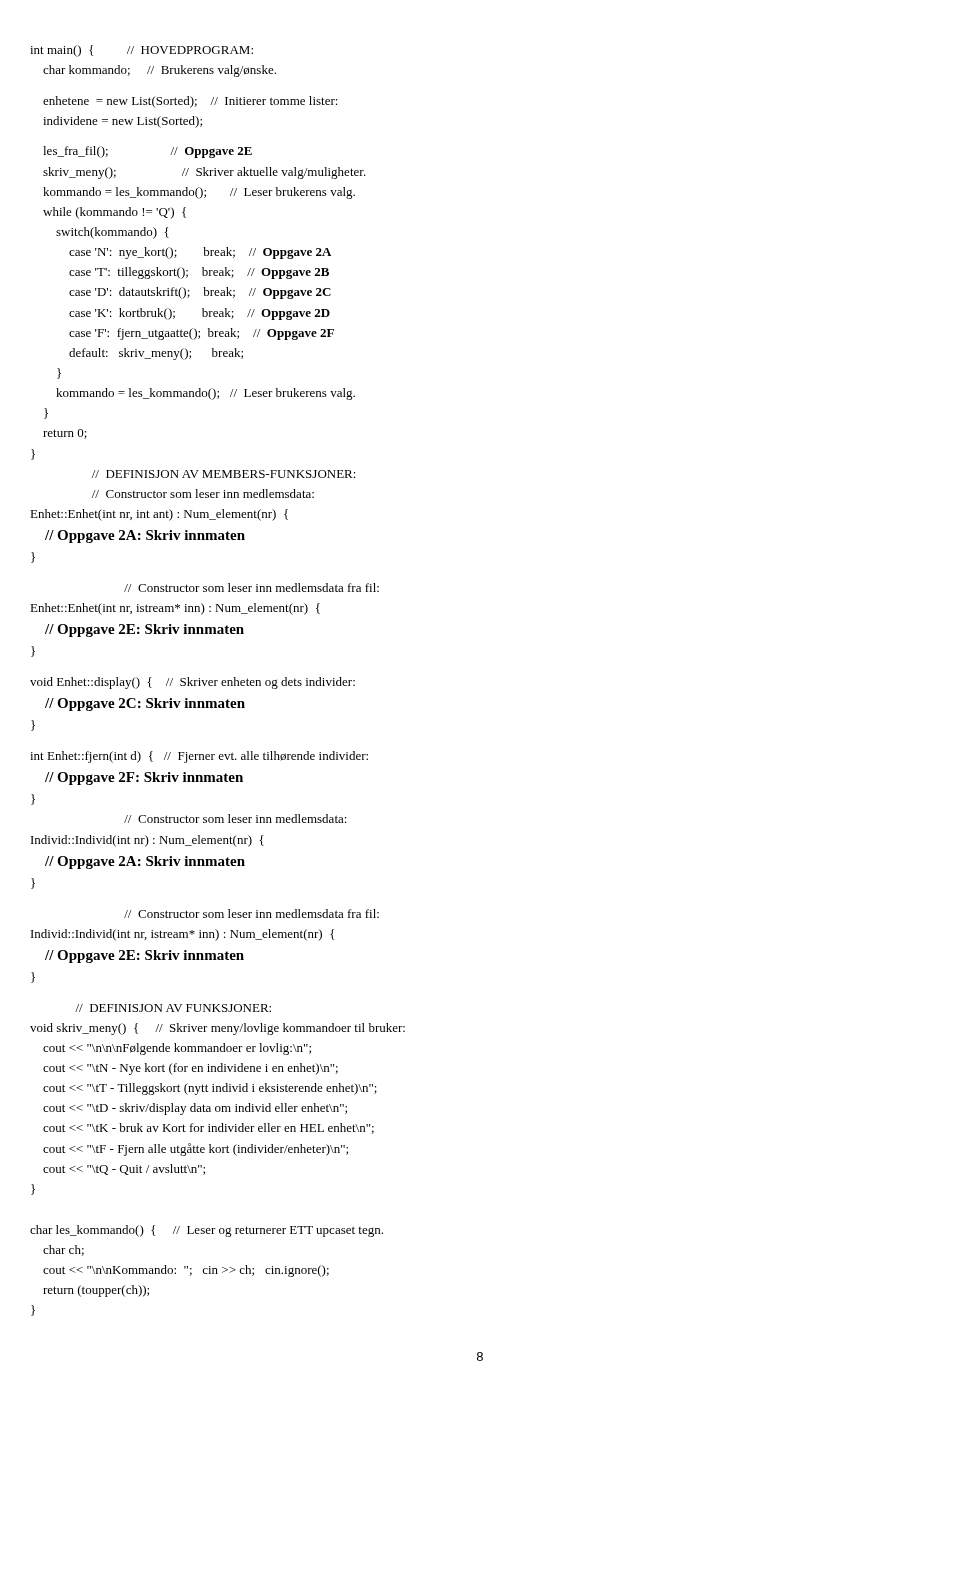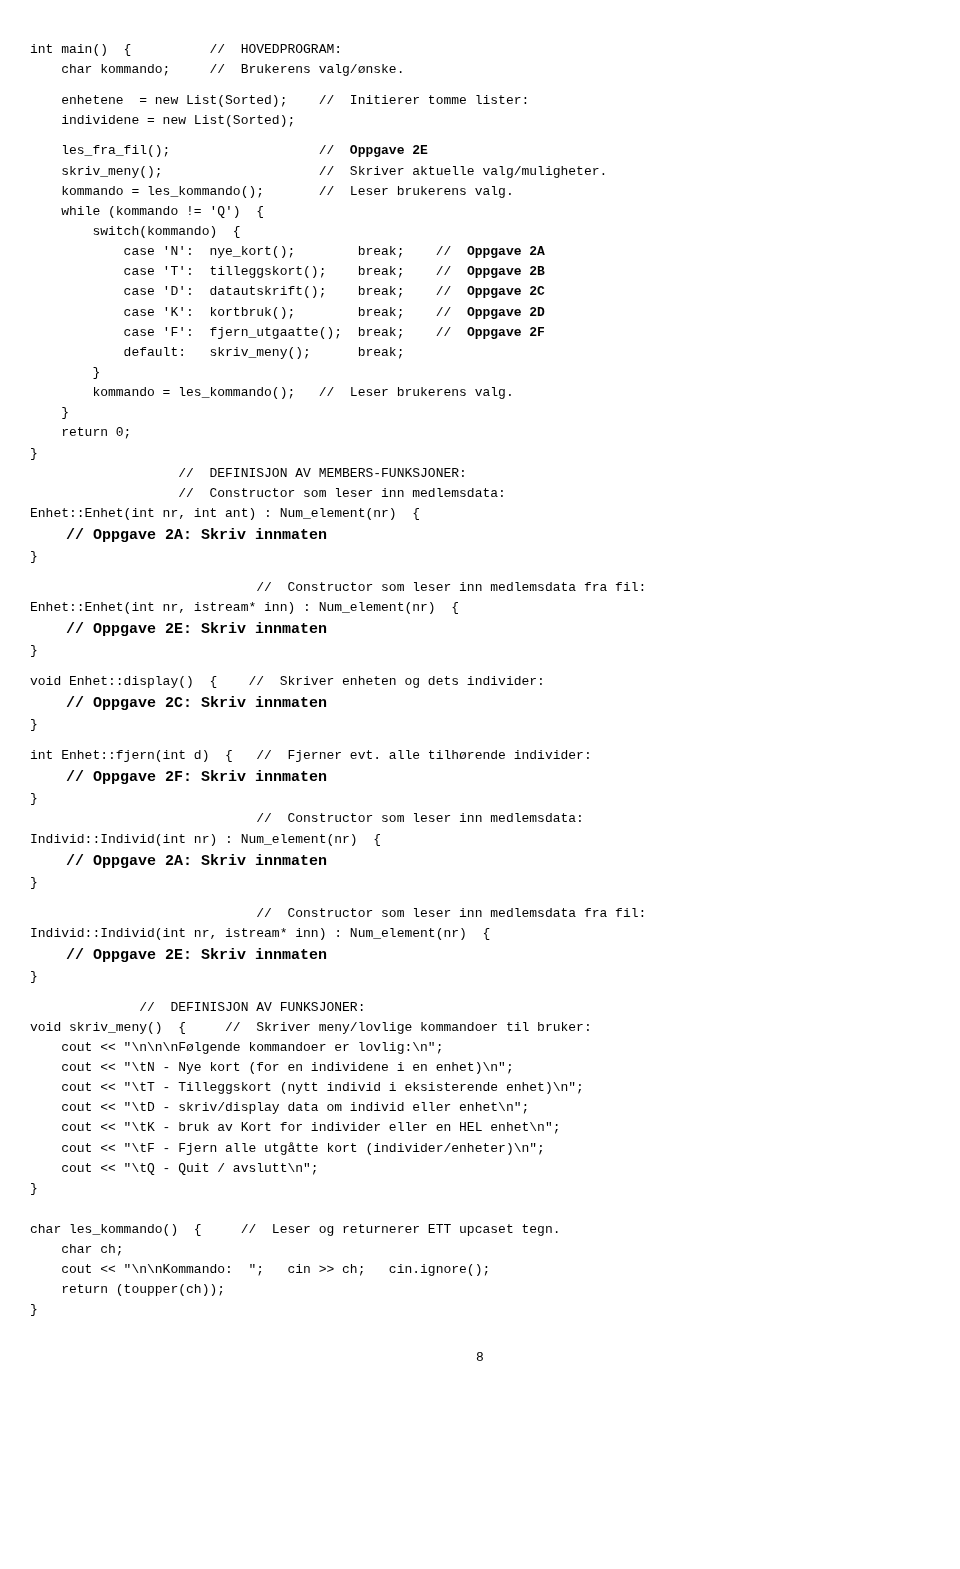--- a/index.html
+++ b/index.html
@@ -15,21 +15,21 @@
       color: #000000;
       width: 960px;
       min-height: 1569px;
       padding: 20px 30px 40px 30px;
     }
 
     .code-block {
       white-space: pre;
       line-height: 1.55;
       font-size: 13px;
-      font-family: Liberation Mono, monospace;
+      font-family: Liberation Serif, serif;
     }
 
     .page-number {
       text-align: center;
       margin-top: 30px;
       font-size: 13px;
       font-family: 'Courier New', Courier, monospace;
     }
   </style>
 </head>

